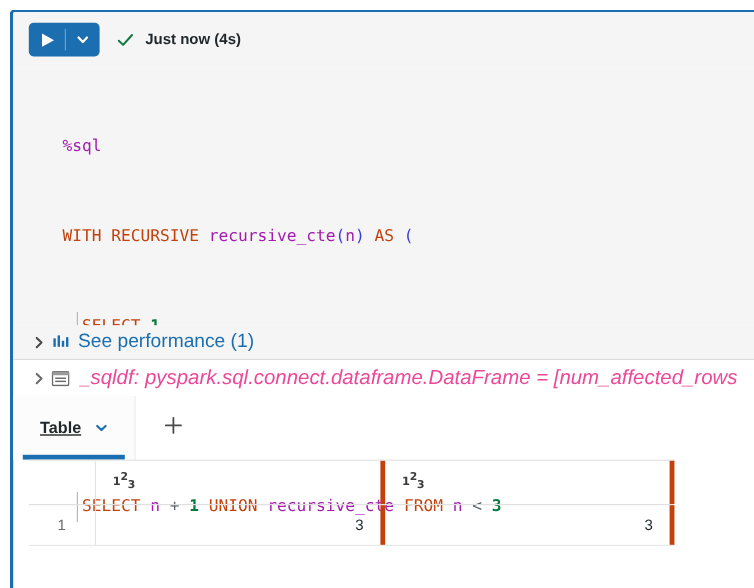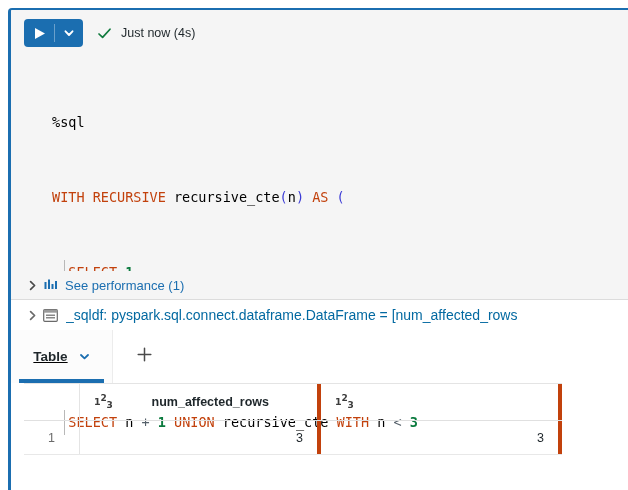--- a/index.html
+++ b/index.html
@@ -38,21 +38,21 @@
     background: #1b6eb0;
     border-radius: 4px;
     display: flex; align-items: center;
     cursor: pointer;
   }
   .run-play { width: 30px; display:flex; align-items:center; justify-content:center; }
   .run-play svg { display:block; }
   .run-sep { width: 1px; height: 18px; background: rgba(255,255,255,.35); }
   .run-caret { width: 28px; display:flex; align-items:center; justify-content:center; }
 
-  .status { display: flex; align-items: center; margin-left: 14px; }
+  .status { display: flex; align-items: center; margin-left: 14px; font-weight: bold; }
   .check { margin-right: 9px; display:flex; }
   .status-text { font-size: 12.5px; color: #1f272b; }
 
   
   .code {
     position: absolute; left: 0; top: 46px;
     width: 100%; height: 215px;
     background: #f5f5f5;
     font-family: "DejaVu Sans Mono", monospace;
     font-size: 13.5px;
@@ -63,47 +63,47 @@
   }
   .ln { padding-left: 41px; position: relative; height: 25px; }
   .guide::before {
     content: ""; position: absolute;
     left: 53px; top: 0; width: 1px; height: 25px;
     background: #b8b8b8;
   }
   .kw   { color: #c2410c; }
   .num  { color: #0b7a3e; font-weight: 700; }
   .paren{ color: #3b3bd6; }
-  .plain{ color: #000000; margin-top: 20px; }
+  .plain{ color: #a21caf; margin-top: 20px; }
   .op   { color: #55606a; }
 
   
   .perf {
     position: absolute; left: 0; top: 261px;
     width: 100%; height: 28px;
     background: #f5f5f5;
     display: flex; align-items: center;
   }
   .chev { width: 22px; margin-left: 10px; display:flex; align-items:center; justify-content:center; cursor:pointer;}
   .perf-icon { margin-right: 7px; display:flex; }
-  .perf-link { font-size: 13px; color: #1b6eb0; cursor: pointer; }
+  .perf-link { font-size: 16px; color: #1b6eb0; cursor: pointer; }
 
   
   .sqldf {
     position: absolute; left: 0; top: 289px;
     width: 100%; height: 30px;
     background: #ffffff;
     border-top: 1px solid #dcdcdc;
     border-bottom: 1px solid #dcdcdc;
     display: flex; align-items: center;
   }
   .sqldf-icon { margin-right: 8px; display:flex; }
   .sqldf-text {
-    font-size: 14px; color: #0369a1;
-    white-space: nowrap; overflow: hidden;
+    font-size: 17px; color: #ec4899;
+    white-space: nowrap; overflow: hidden; font-style: italic;
   }
 
   
   .tabs {
     position: absolute; left: 0; top: 320px;
     width: 100%; height: 53px;
     background: #ffffff;
     display: flex; align-items: stretch;
   }
   .tab {
@@ -190,21 +190,21 @@
       <span class="status-text">Just now (4s)</span>
     </div>
 
   </div>
 
   <div class="code">
     <div class="ln"><span class="plain">%sql</span></div>
     <div class="ln"><span class="kw">WITH RECURSIVE</span><span class="plain"> recursive_cte</span><span class="paren">(</span><span class="plain">n</span><span class="paren">)</span><span class="kw"> AS </span><span class="paren">(</span></div>
     <div class="ln guide">  <span class="kw">SELECT</span> <span class="num">1</span></div>
     <div class="ln guide">  <span class="kw">UNION ALL</span></div>
-    <div class="ln guide">  <span class="kw">SELECT</span><span class="plain"> n </span><span class="op">+</span> <span class="num">1</span> <span class="kw">UNION</span><span class="plain"> recursive_cte </span><span class="kw">WITH</span><span class="plain"> n </span><span class="op">&lt;</span> <span class="num">3</span></div>
+    <div class="ln guide">  <span class="kw">SELECT</span><span class="plain"> n </span><span class="op">+</span> <span class="num">1</span> <span class="kw">UNION</span><span class="plain"> recursive_cte </span><span class="kw">FROM</span><span class="plain"> n </span><span class="op">&lt;</span> <span class="num">3</span></div>
     <div class="ln"><span class="paren">)</span></div>
     
     
   </div>
 
   <div class="perf">
     <span class="chev">
       <svg width="11" height="11" viewBox="0 0 11 11">
           <path d="M3.6 1.6 L7.6 5.5 L3.6 9.4" stroke="#4a4a4a" stroke-width="1.7" fill="none" stroke-linecap="round" stroke-linejoin="round"></path>
         </svg>
@@ -254,21 +254,20 @@
       </span>
     </div>
   </div>
 
   <div class="grid">
 
     <div class="grow hrow">
       <div class="c-idx"></div>
       <div class="c-col">
         <span class="type-ic">1<sup>2</sup><sub>3</sub></span>
-        <span>num_affected_rows</span>
       </div>
       <div class="c-col">
         <span class="type-ic">1<sup>2</sup><sub>3</sub></span>
       </div>
     </div>
 
     <div class="grow drow">
       <div class="c-idx">1</div>
       <div class="c-col">3</div>
       <div class="c-col">3</div>

